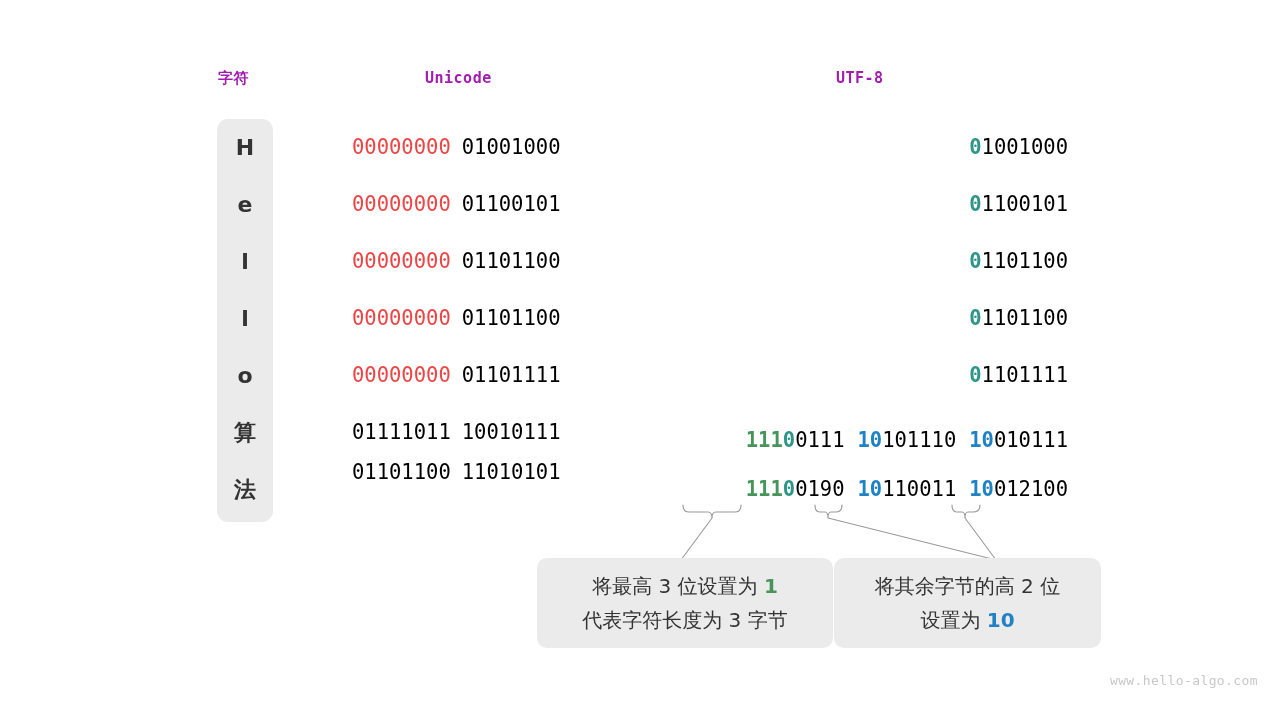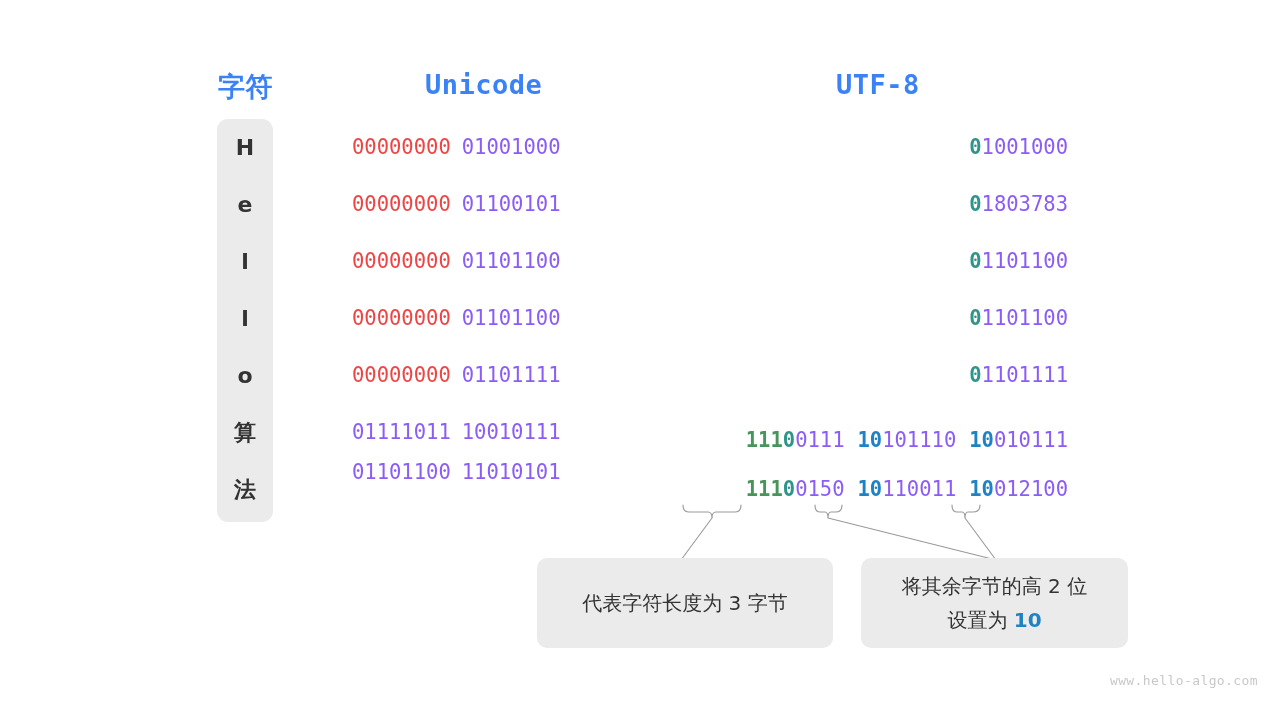--- a/index.html
+++ b/index.html
@@ -20,22 +20,22 @@
     left: 0; top: 0;
     width: 1280px;
     height: 720px;
   }
 
   
   .col-header {
     position: absolute;
     font-family: "DejaVu Sans Mono", "Liberation Mono", monospace;
     font-weight: bold;
-    font-size: 27px;
-    color: #3b82f6;
+    font-size: 15px;
+    color: #a21caf;
     white-space: nowrap;
     letter-spacing: 0.5px;
   }
   #hdr-char   { left: 218px; top: 69px; }
   #hdr-uni    { left: 425px; top: 69px; }
   #hdr-utf8   { left: 836px; top: 69px; }
 
   
   #char-column {
     position: absolute;
@@ -67,21 +67,21 @@
     font-family: "DejaVu Sans Mono", "Liberation Mono", monospace;
     font-size: 20.5px;
     white-space: nowrap;
     color: #3f3f3f;
     letter-spacing: 0px;
   }
   .uni-row  { left: 352px; }
   .utf8-row { left: 352px; width: 716px; text-align: right; }
 
   .b-dim   { color: #ef4444; }
-  .b-dark  { color: #8b5cf6; }
+  .b-dark  { color: #000000; }
   .b-teal  { color: #2e9688; font-weight: bold; }
   .b-green { color: #47955a; font-weight: bold; }
   .b-blue  { color: #1f82c4; font-weight: bold; }
   .b-gap   { display: inline-block; width: 11px; }
   .b-gap-wide { display: inline-block; width: 13px; }
 
   
   .callout {
     position: absolute;
     background: #ebebeb;
@@ -91,21 +91,21 @@
     color: #333333;
     text-align: center;
     display: flex;
     flex-direction: column;
     justify-content: center;
     align-items: center;
     box-sizing: border-box;
   }
   .callout .line { line-height: 34px; white-space: nowrap; }
   #callout-left  { left: 537px; top: 558px; width: 296px; height: 90px; }
-  #callout-right { left: 861px; top: 558px; width: 267px; height: 90px; }
+  #callout-right { left: 834px; top: 558px; width: 267px; height: 90px; }
   .hl-green { color: #47955a; font-weight: bold; }
   .hl-blue  { color: #1f82c4; font-weight: bold; }
 
   
   #watermark {
     position: absolute;
     right: 22px;
     bottom: 32px;
     font-family: "DejaVu Sans Mono", "Liberation Mono", monospace;
     font-size: 13px;
@@ -138,51 +138,52 @@
       <div class="char-cell" style="top: 171px;">l</div>
       <div class="char-cell" style="top: 228px;">o</div>
       <div class="char-cell" style="top: 285px;">算</div>
       <div class="char-cell" style="top: 342px;">法</div>
     </div>
 
   <div id="rows-layer">
       <div class="bin-row uni-row" style="top: 119px;"><span class="b-dim">00000000</span><span class="b-gap"></span><span class="b-dark">01001000</span></div>
       <div class="bin-row utf8-row" style="top: 119px;"><span><span class="b-teal">0</span><span class="b-dark">1001000</span></span></div>
       <div class="bin-row uni-row" style="top: 176px;"><span class="b-dim">00000000</span><span class="b-gap"></span><span class="b-dark">01100101</span></div>
-      <div class="bin-row utf8-row" style="top: 176px;"><span><span class="b-teal">0</span><span class="b-dark">1803783</span></span></div>
+      <div class="bin-row utf8-row" style="top: 176px;"><span><span class="b-teal">0</span><span class="b-dark">1100101</span></span></div>
       <div class="bin-row uni-row" style="top: 233px;"><span class="b-dim">00000000</span><span class="b-gap"></span><span class="b-dark">01101100</span></div>
       <div class="bin-row utf8-row" style="top: 233px;"><span><span class="b-teal">0</span><span class="b-dark">1101100</span></span></div>
       <div class="bin-row uni-row" style="top: 290px;"><span class="b-dim">00000000</span><span class="b-gap"></span><span class="b-dark">01101100</span></div>
       <div class="bin-row utf8-row" style="top: 290px;"><span><span class="b-teal">0</span><span class="b-dark">1101100</span></span></div>
       <div class="bin-row uni-row" style="top: 347px; text-align: center;"><span class="b-dim">00000000</span><span class="b-gap"></span><span class="b-dark">01101111</span></div>
       <div class="bin-row utf8-row" style="top: 347px;"><span><span class="b-teal">0</span><span class="b-dark">1101111</span></span></div>
       <div class="bin-row uni-row" style="top: 404px;"><span class="b-dark">01111011</span><span class="b-gap"></span><span class="b-dark">10010111</span></div>
       <div class="bin-row utf8-row" style="top: 412px;"><span><span class="b-green">111</span><span class="b-teal">0</span><span class="b-dark">0111</span></span><span class="b-gap-wide"></span><span><span class="b-blue">10</span><span class="b-dark">101110</span></span><span class="b-gap-wide"></span><span><span class="b-blue">10</span><span class="b-dark">010111</span></span></div>
       <div class="bin-row uni-row" style="top: 444px;"><span class="b-dark">01101100</span><span class="b-gap"></span><span class="b-dark">11010101</span></div>
-      <div class="bin-row utf8-row" style="top: 461px;"><span><span class="b-green">111</span><span class="b-teal">0</span><span class="b-dark">0150</span></span><span class="b-gap-wide"></span><span><span class="b-blue">10</span><span class="b-dark">110011</span></span><span class="b-gap-wide"></span><span><span class="b-blue">10</span><span class="b-dark">012100</span></span></div>
+      <div class="bin-row utf8-row" style="top: 461px;"><span><span class="b-green">111</span><span class="b-teal">0</span><span class="b-dark">0190</span></span><span class="b-gap-wide"></span><span><span class="b-blue">10</span><span class="b-dark">110011</span></span><span class="b-gap-wide"></span><span><span class="b-blue">10</span><span class="b-dark">012100</span></span></div>
     </div>
 
   <svg id="connectors" viewBox="0 0 1280 720">
     <g fill="none" stroke="#9a9a9a" stroke-width="1.1" stroke-linecap="round">
 
       <path d="M683,505 Q683,512 689,512 L708,512 Q712,512 712,518 Q712,512 716,512 L735,512 Q741,512 741,505"></path>
 
       <path d="M815,505 Q815,512 820,512 L825,512 Q828,512 828,518 Q828,512 831,512 L836,512 Q842,512 842,505"></path>
 
       <path d="M952,505 Q952,512 957,512 L962,512 Q965,512 965,518 Q965,512 968,512 L973,512 Q980,512 980,505"></path>
 
       <path d="M712,518 L681,560"></path>
 
       <path d="M828,518 L996,560"></path>
 
       <path d="M965,518 L996,560"></path>
     </g>
   </svg>
 
   <div class="callout" id="callout-left">
+    <div class="line"><span>将最高 3 位设置为 </span><span class="hl-green">1</span></div>
     <div class="line">代表字符长度为 3 字节</div>
   </div>
 
   <div class="callout" id="callout-right">
     <div class="line">将其余字节的高 2 位</div>
     <div class="line"><span>设置为 </span><span class="hl-blue">10</span></div>
   </div>
 
   <div id="watermark">www.hello-algo.com</div>
 

